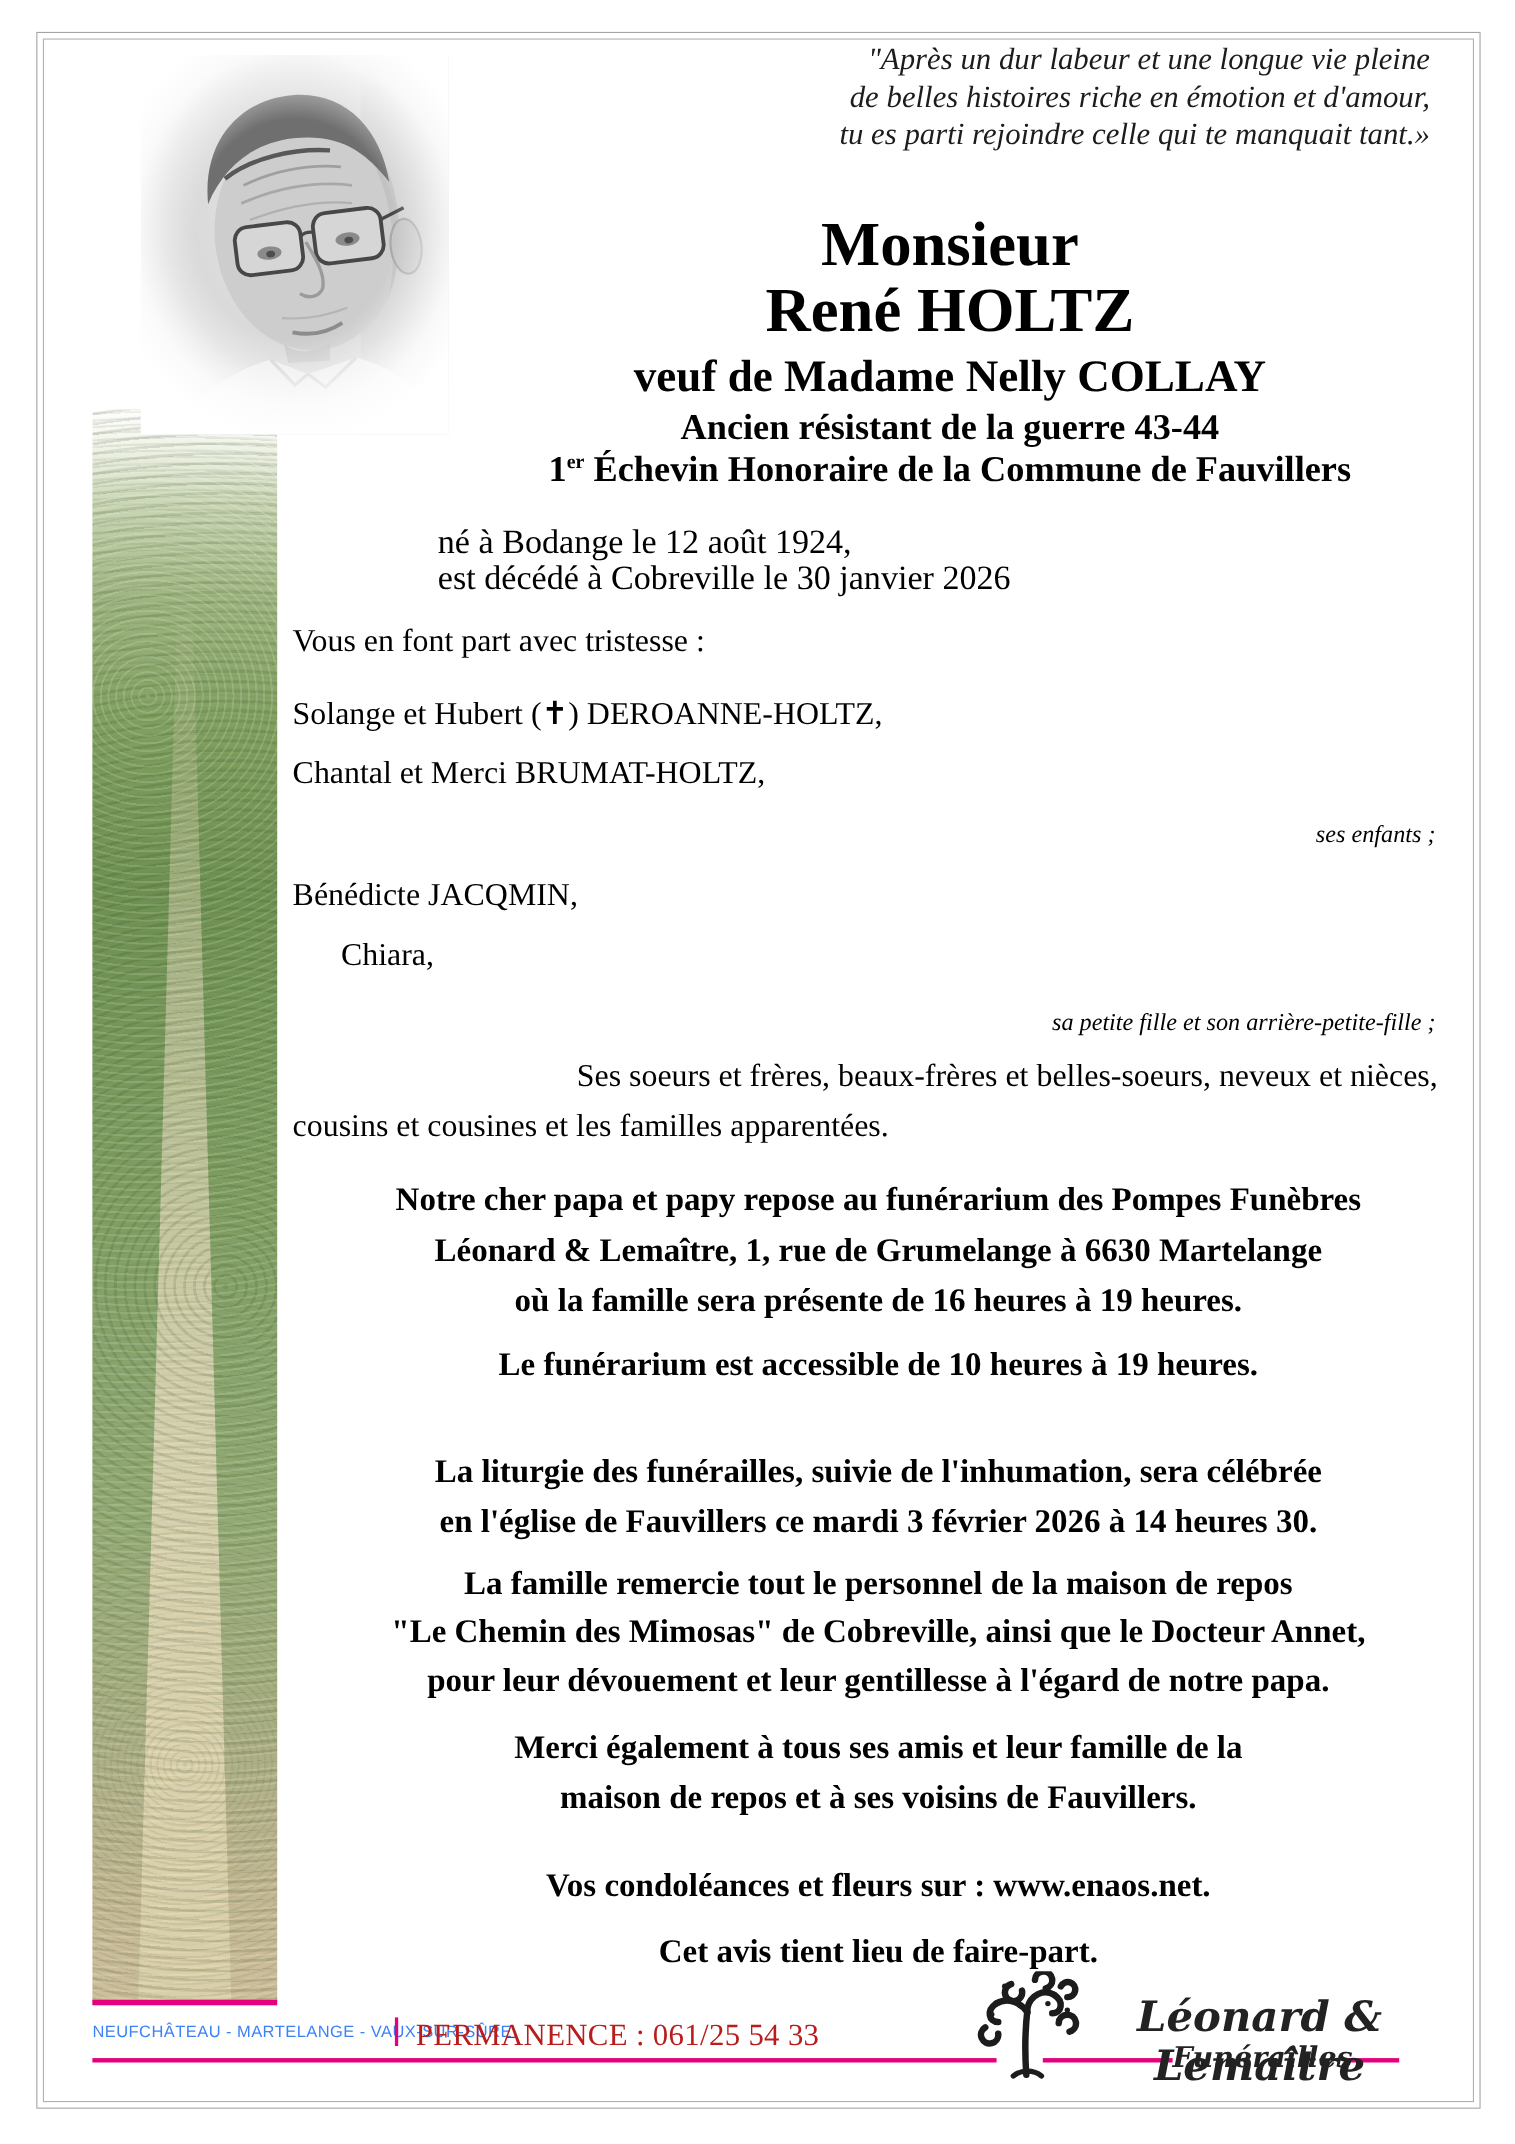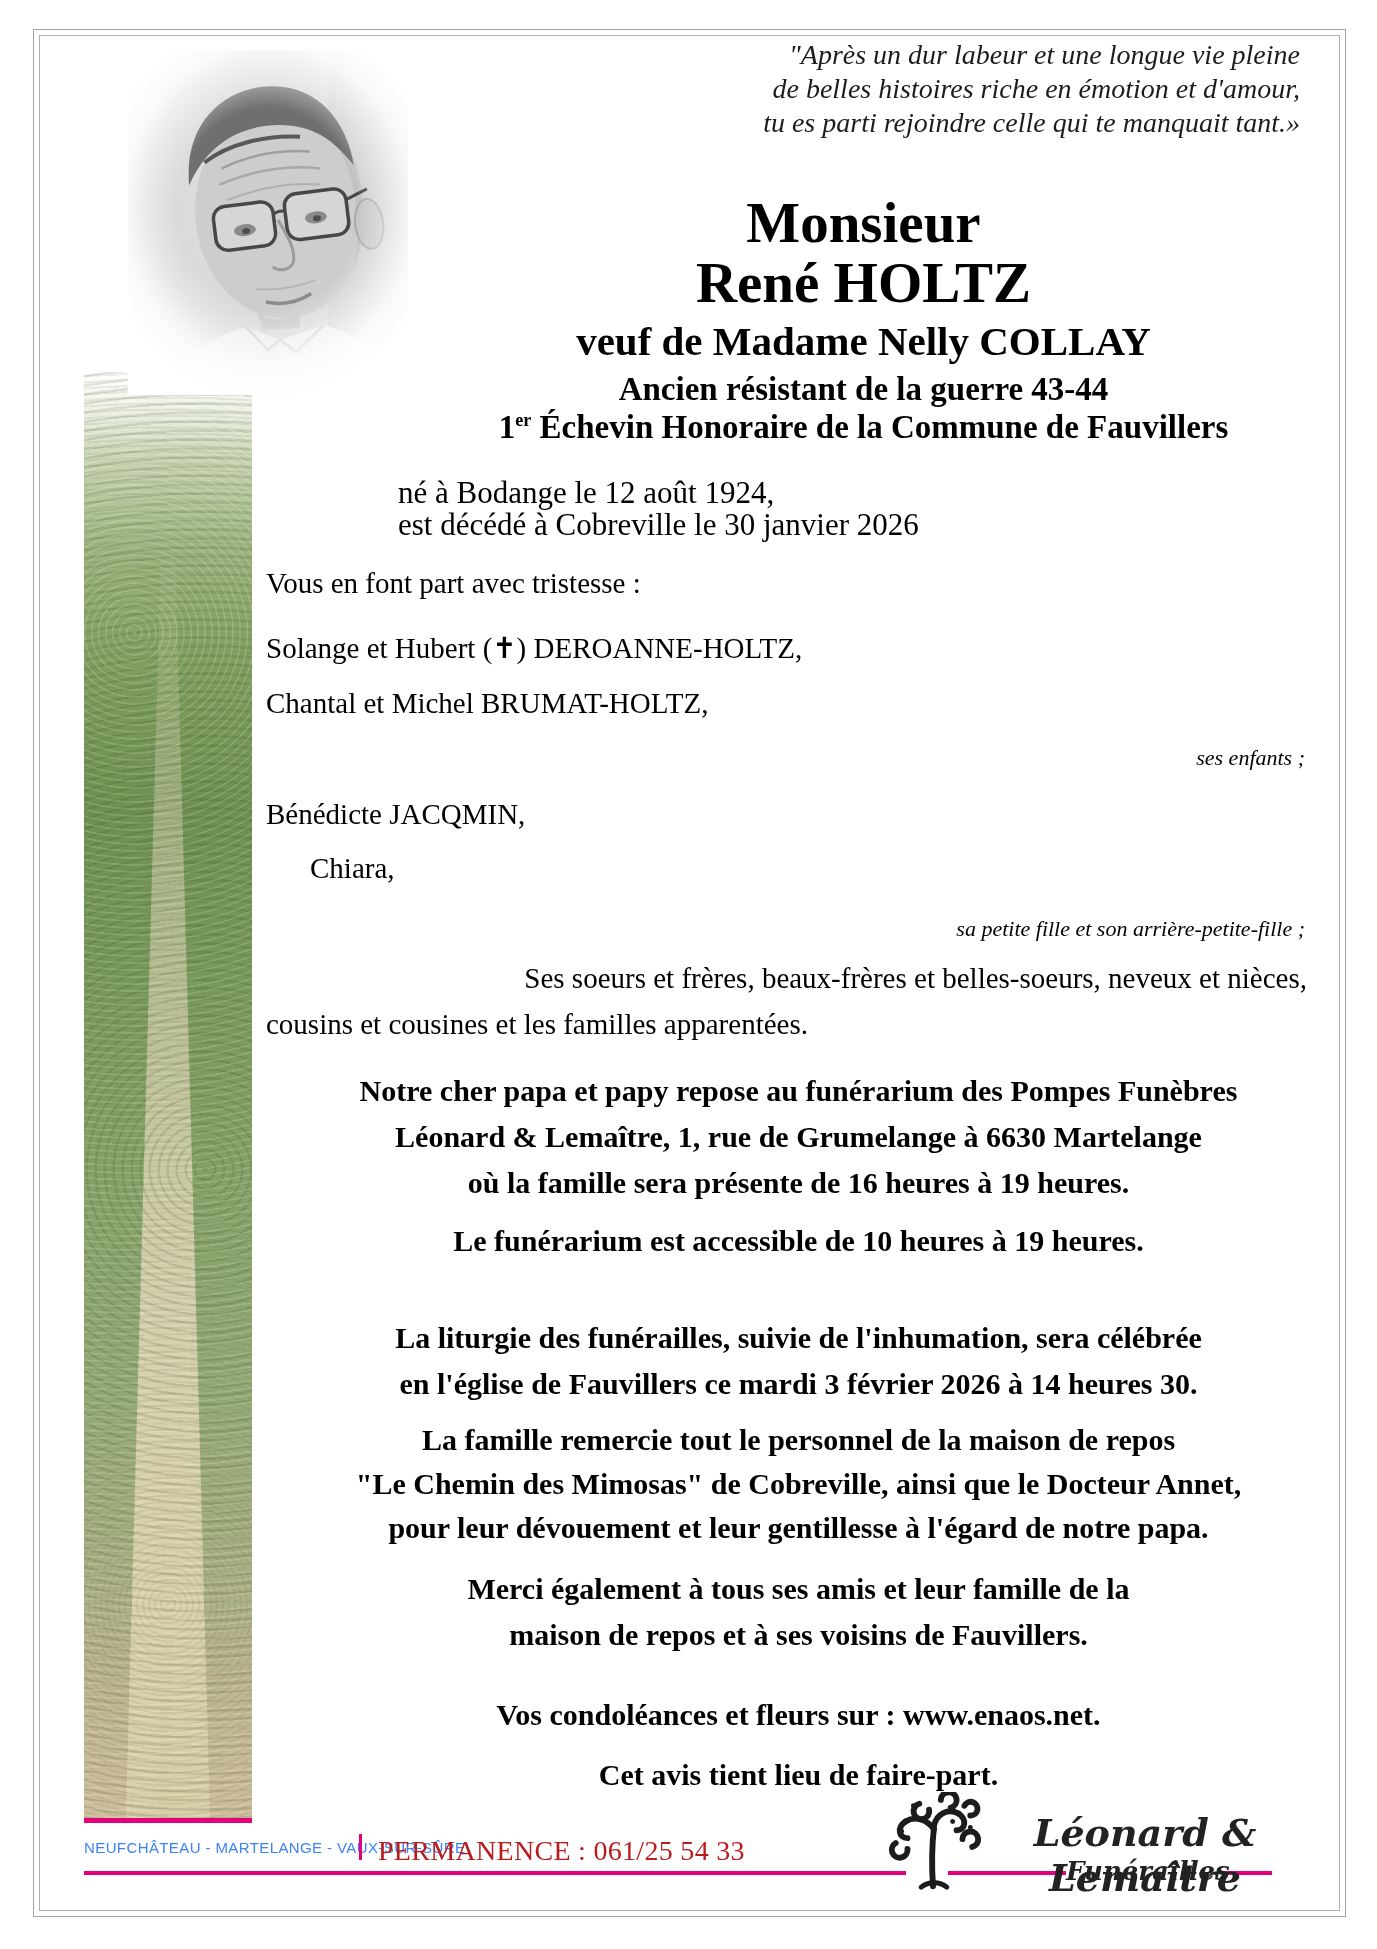--- a/index.html
+++ b/index.html
@@ -136,21 +136,21 @@
   <div class="head h1">Monsieur</div>
   <div class="head h2">René HOLTZ</div>
   <div class="head h3">veuf de Madame Nelly COLLAY</div>
   <div class="head h4">Ancien résistant de la guerre 43-44</div>
   <div class="head h5"><span>1</span><sup>er</sup><span> Échevin Honoraire de la Commune de Fauvillers</span></div>
   <div class="dates d1">né à Bodange le 12 août 1924,</div>
   <div class="dates d2">est décédé à Cobreville le 30 janvier 2026</div>
 
   <div class="bodyline" style="top:567px;">Vous en font part avec tristesse :</div>
   <div class="bodyline" style="top:631px;">Solange et Hubert (✝) DEROANNE-HOLTZ,</div>
-  <div class="bodyline" style="top:687px;">Chantal et Michel BRUMAT-HOLTZ,</div>
+  <div class="bodyline" style="top:687px;">Chantal et Merci BRUMAT-HOLTZ,</div>
   <div class="ritalic" style="top:745px;">ses enfants ;</div>
   <div class="bodyline" style="top:798px;">Bénédicte JACQMIN,</div>
   <div class="bodyline indent" style="top:852px;">Chiara,</div>
   <div class="ritalic" style="top:916px;">sa petite fille et son arrière-petite-fille ;</div>
   <div class="bodyline" style="top:962px;text-align:right;">Ses soeurs et frères, beaux-frères et belles-soeurs, neveux et nièces,</div>
   <div class="bodyline" style="top:1008px;">cousins et cousines et les familles apparentées.</div>
 
   <div class="boldblock" style="top:1068px;">
     <div>Notre cher papa et papy repose au funérarium des Pompes Funèbres</div>
     <div>Léonard &amp; Lemaître, 1, rue de Grumelange à 6630 Martelange</div>

